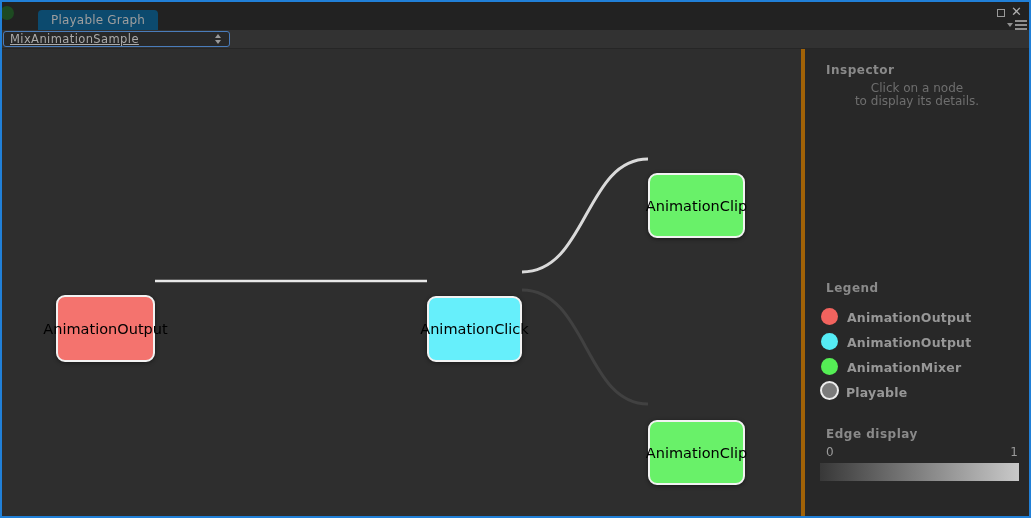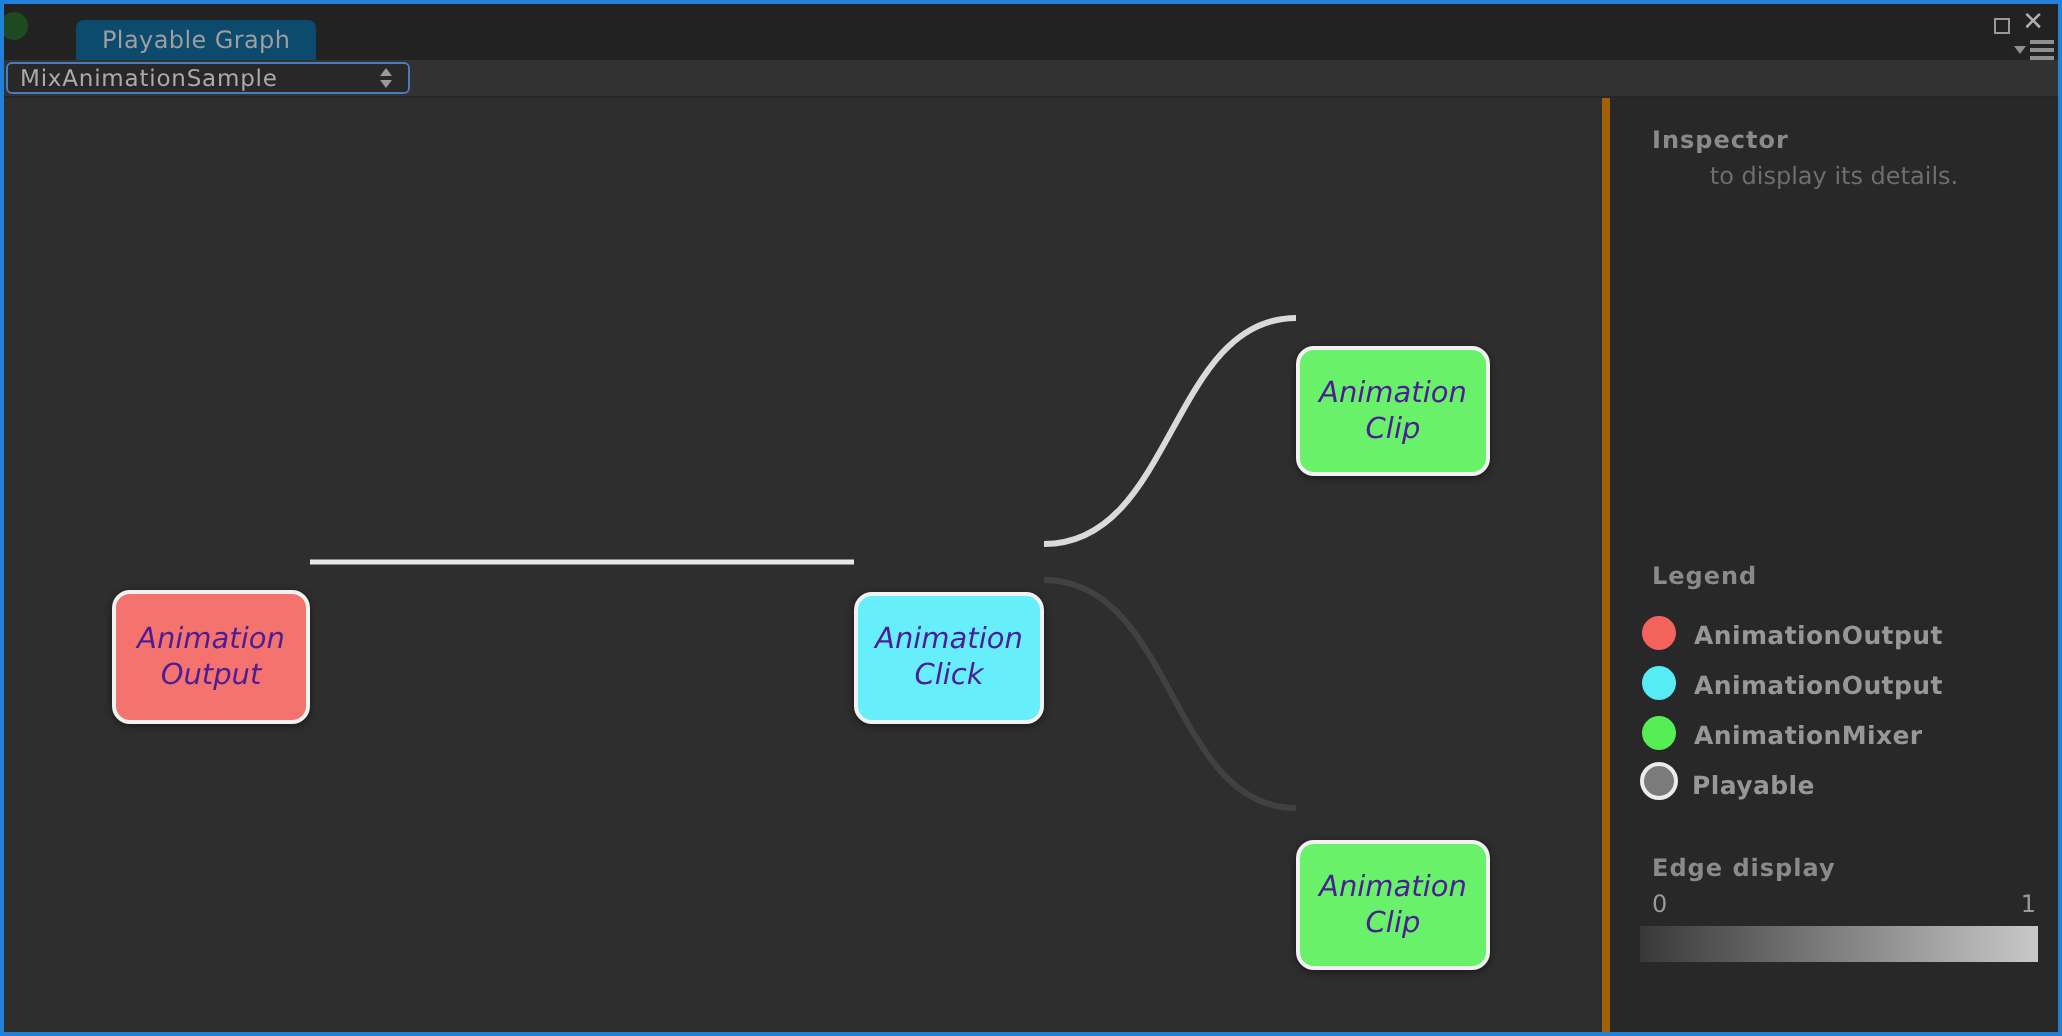--- a/index.html
+++ b/index.html
@@ -26,43 +26,43 @@
   .btn-max { right:24px; top:7px; width:8px; height:8px; border:1px solid #9a9a9a; }
   .btn-close { right:7px; top:2px; font-size:13px; color:#b0b0b0; }
   .btn-menu { right:2px; top:18px; display:flex; align-items:center; gap:2px; }
   .btn-menu .tri { width:0; height:0; border-left:3px solid transparent; border-right:3px solid transparent; border-top:4px solid #8f8f8f; }
   .btn-menu .bars { display:flex; flex-direction:column; gap:2px; }
   .btn-menu .bars i { display:block; width:12px; height:2px; background:#8f8f8f; }
 
   
   .toolbar { position:absolute; left:0; top:28px; width:1027px; height:19px; background:#323232; border-bottom:1px solid #262626; }
   .dropdown {
-    position:absolute; left:1px; top:1px; width:202px; height:16px;
+    position:absolute; left:1px; top:1px; width:227px; height:16px;
     background:#282828; border:1px solid #4a7cba; border-radius:3px;
     display:flex; align-items:center; padding:0 6px;
-    color:#ababab; font-size:11.5px; letter-spacing:0.4px; cursor:default;
+    color:#ababab; font-size:11.5px; letter-spacing:0.4px; cursor:default;text-decoration:underline;
   }
   .dropdown .label { flex:1; line-height:14px; }
   .dd-arrows { display:flex; flex-direction:column; gap:2px; margin-right:2px; }
   .dd-arrows i { display:block; width:0; height:0; border-left:3px solid transparent; border-right:3px solid transparent; }
   .dd-arrows .up { border-bottom:4px solid #9a9a9a; }
   .dd-arrows .dn { border-top:4px solid #9a9a9a; }
 
   
   .canvas { position:absolute; left:0; top:47px; width:799px; height:467px; background:#2e2e2e; }
   .edges { position:absolute; left:0; top:0; width:799px; height:467px; pointer-events:none; }
   .edge-strong { stroke:#dadada; stroke-width:3; fill:none; }
   .edge-straight { stroke:#e8e8e8; stroke-width:2.5; fill:none; }
   .edge-weak { stroke:#414141; stroke-width:3; fill:none; }
 
   .node {
     position:absolute; border:2px solid #f2f2f2; border-radius:9px;
-    display:flex; flex-direction:column; align-items:center; justify-content:center;
-    color:#4c1d95; font-size:14.5px; line-height:18px; text-align:center;
-    box-shadow:0 1px 4px rgba(0,0,0,0.45); cursor:default;font-style:italic;
+    display:flex; flex-direction:row; align-items:center; justify-content:center;
+    color:#000000; font-size:14.5px; line-height:18px; text-align:center;
+    box-shadow:0 1px 4px rgba(0,0,0,0.45); cursor:default;
   }
   .node-output { left:54px; top:246px; width:99px; height:67px; }
   .node-mixer  { left:425px; top:247px; width:95px; height:66px; }
   .node-clip-a { left:646px; top:124px; width:97px; height:65px; }
   .node-clip-b { left:646px; top:371px; width:97px; height:65px; }
 
   
   .inspector { position:absolute; left:799px; top:47px; width:228px; height:467px; background:#282828; border-left:4px solid #a16207; }
   .panel-title { position:absolute; left:21px; color:#8a8a8a; font-size:12px; font-weight:bold; letter-spacing:0.5px; }
   .t-inspector { top:14px; }
@@ -128,20 +128,21 @@
     </div>
     <div class="node node-clip-b" style="background-color: rgb(105, 241, 105);">
       <span>Animation</span>
       <span>Clip</span>
     </div>
   </div>
 
   <div class="inspector">
     <div class="panel-title t-inspector">Inspector</div>
     <div class="hint">
+      <div>Click on a node</div>
       <div>to display its details.</div>
     </div>
 
     <div class="panel-title t-legend">Legend</div>
     <div class="legend-list">
       <div class="legend-row">
         <span class="legend-swatch" style="background-color: rgb(242, 99, 94);"></span>
         <span class="legend-label">AnimationOutput</span>
       </div>
       <div class="legend-row">

